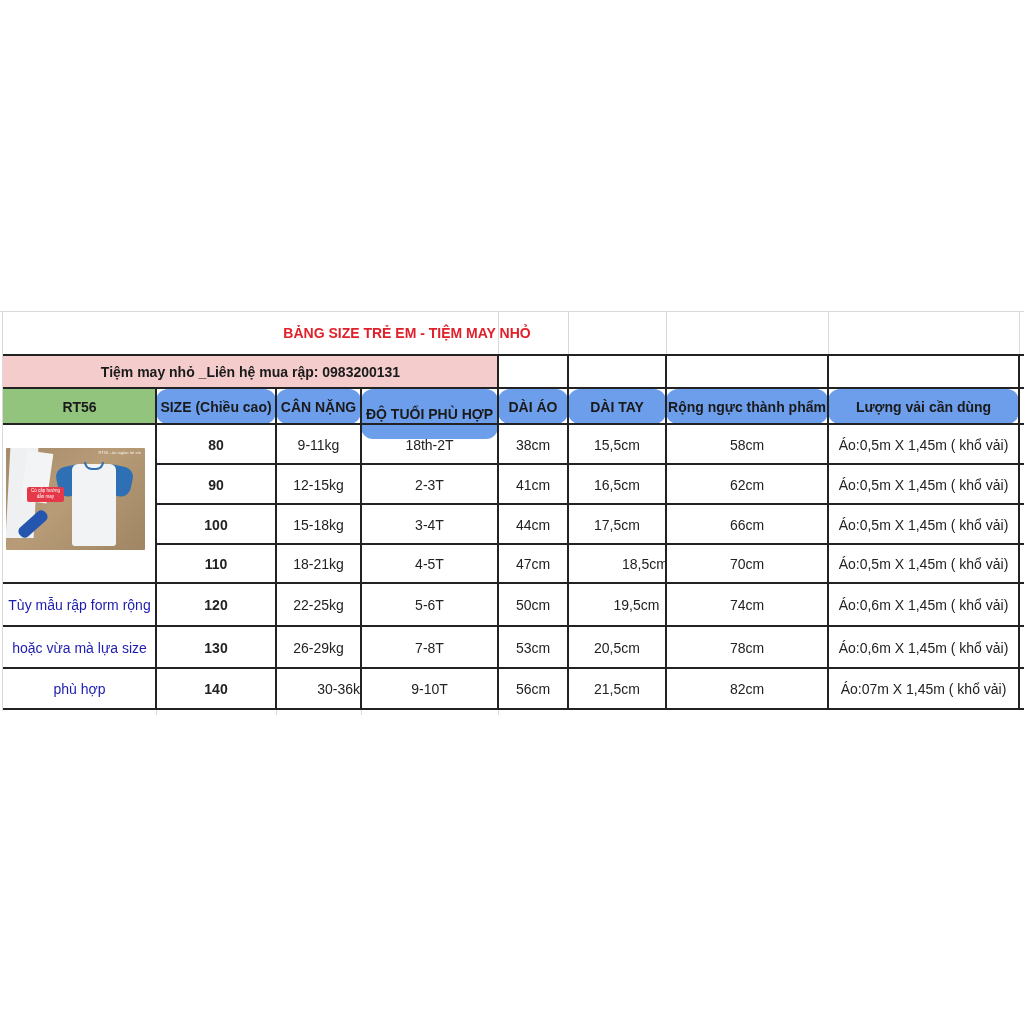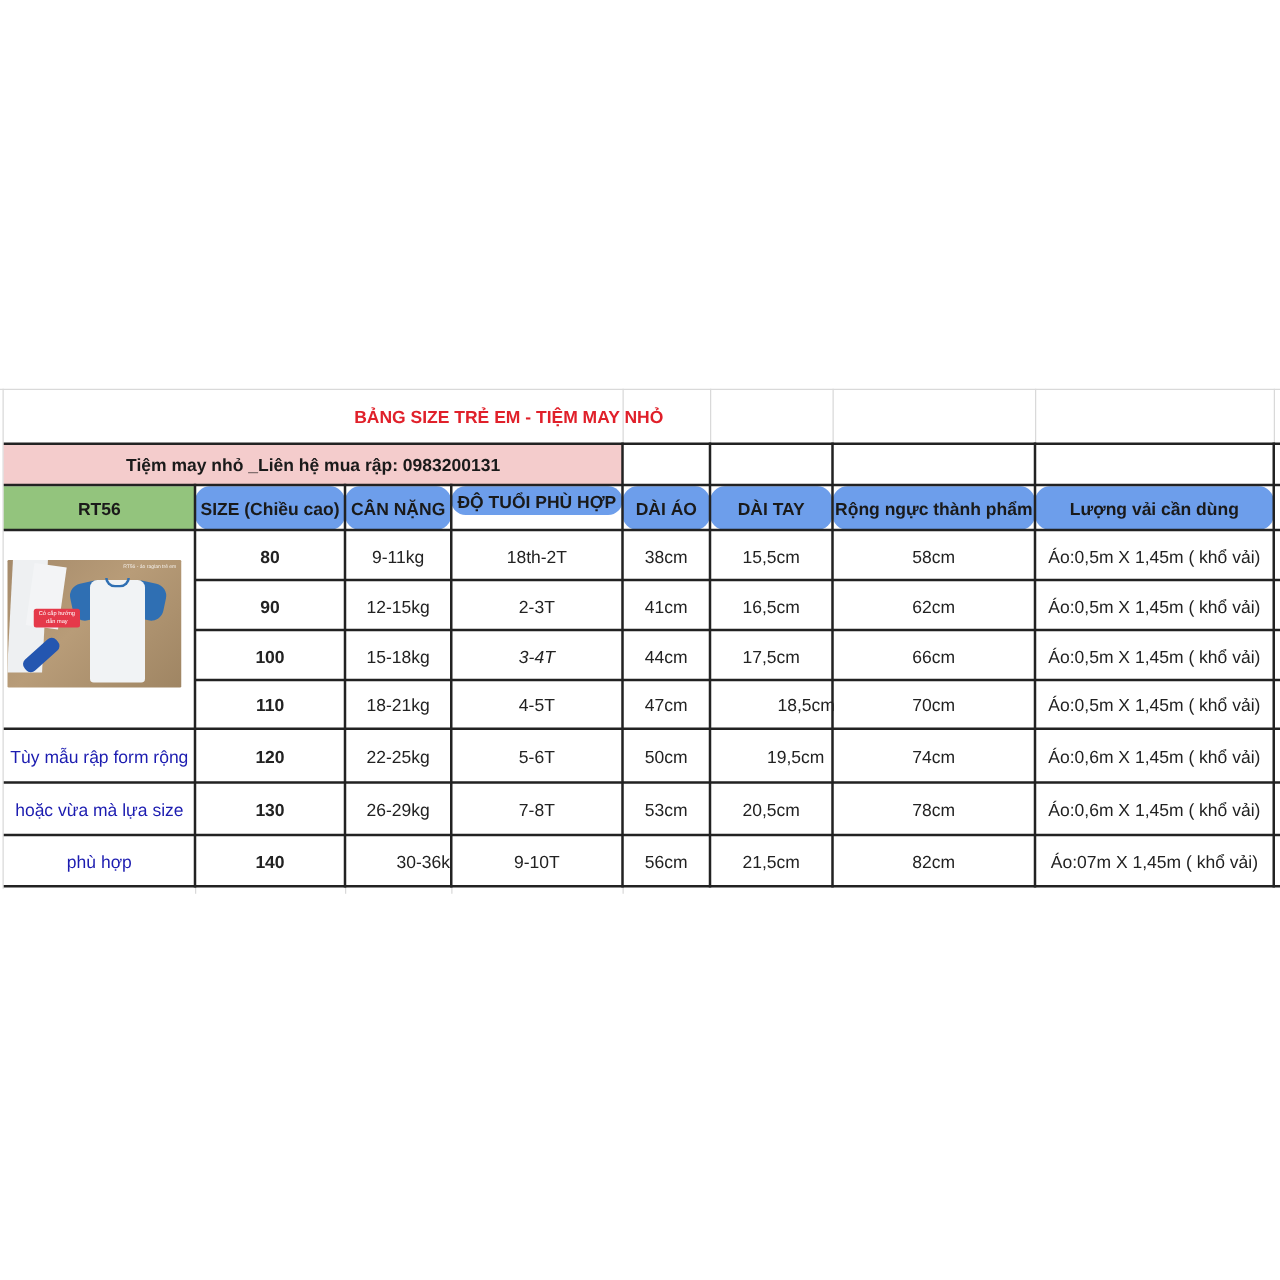--- a/index.html
+++ b/index.html
@@ -59,21 +59,21 @@
 
 <div class="cell title" style="left:156px;top:312px;width:498px;height:42px;justify-content:center;padding-left:4px;">BẢNG SIZE TRẺ EM - TIỆM MAY NHỎ</div>
 
 <div class="cell pink" style="left:3px;top:355px;width:495px;height:33px;">Tiệm may nhỏ _Liên hệ mua rập: 0983200131</div>
 <div class="cell" style="left:498px;top:355px;width:521px;height:33px;background:#fff;"></div>
 
 <div class="cell green" style="left:3px;top:389px;width:153px;height:35px;">RT56</div>
 
 <div class="cell blue" style="left:156px;top:389px;width:120px;height:35px;">SIZE (Chiều cao)</div>
 <div class="cell blue" style="left:276px;top:389px;width:85px;height:35px;">CÂN NẶNG</div>
-<div class="cell blue" style="left:361px;top:389px;width:137px;height:23px;">ĐỘ TUỔI PHÙ HỢP</div>
+<div class="cell blue" style="left:361px;top:389px;width:137px;height:50px;">ĐỘ TUỔI PHÙ HỢP</div>
 <div class="cell blue" style="left:498px;top:389px;width:70px;height:35px;">DÀI ÁO</div>
 <div class="cell blue" style="left:568px;top:389px;width:98px;height:35px;">DÀI TAY</div>
 <div class="cell blue" style="left:666px;top:389px;width:162px;height:35px;">Rộng ngực thành phẩm</div>
 <div class="cell blue" style="left:828px;top:389px;width:191px;height:35px;">Lượng vải cần dùng</div>
 
 <div class="photo">
   <div class="paper1"></div>
   <div class="paper2"></div>
   <div class="sleeve-l"></div>
   <div class="sleeve-r"></div>
@@ -106,21 +106,21 @@
     <div class="cell" style="left:361px;top:465px;width:137px;height:39px;">2-3T</div>
     <div class="cell" style="left:498px;top:465px;width:70px;height:39px;">41cm</div>
     <div class="cell" style="left:568px;top:465px;width:98px;height:39px;">16,5cm</div>
     <div class="cell" style="left:666px;top:465px;width:162px;height:39px;">62cm</div>
     <div class="cell" style="left:828px;top:465px;width:191px;height:39px;">Áo:0,5m X 1,45m ( khổ vải)</div>
   </div>
 
   <div>
     <div class="cell bold" style="left:156px;top:505px;width:120px;height:39px;">100</div>
     <div class="cell" style="left:276px;top:505px;width:85px;height:39px;">15-18kg</div>
-    <div class="cell" style="left:361px;top:505px;width:137px;height:39px;font-style:italic;">3-4T</div>
+    <div class="cell" style="left:361px;top:505px;width:137px;height:39px;">3-4T</div>
     <div class="cell" style="left:498px;top:505px;width:70px;height:39px;">44cm</div>
     <div class="cell" style="left:568px;top:505px;width:98px;height:39px;">17,5cm</div>
     <div class="cell" style="left:666px;top:505px;width:162px;height:39px;">66cm</div>
     <div class="cell" style="left:828px;top:505px;width:191px;height:39px;">Áo:0,5m X 1,45m ( khổ vải)</div>
   </div>
 
   <div>
     <div class="cell bold" style="left:156px;top:545px;width:120px;height:38px;">110</div>
     <div class="cell" style="left:276px;top:545px;width:85px;height:38px;">18-21kg</div>
     <div class="cell" style="left:361px;top:545px;width:137px;height:38px;">4-5T</div>

